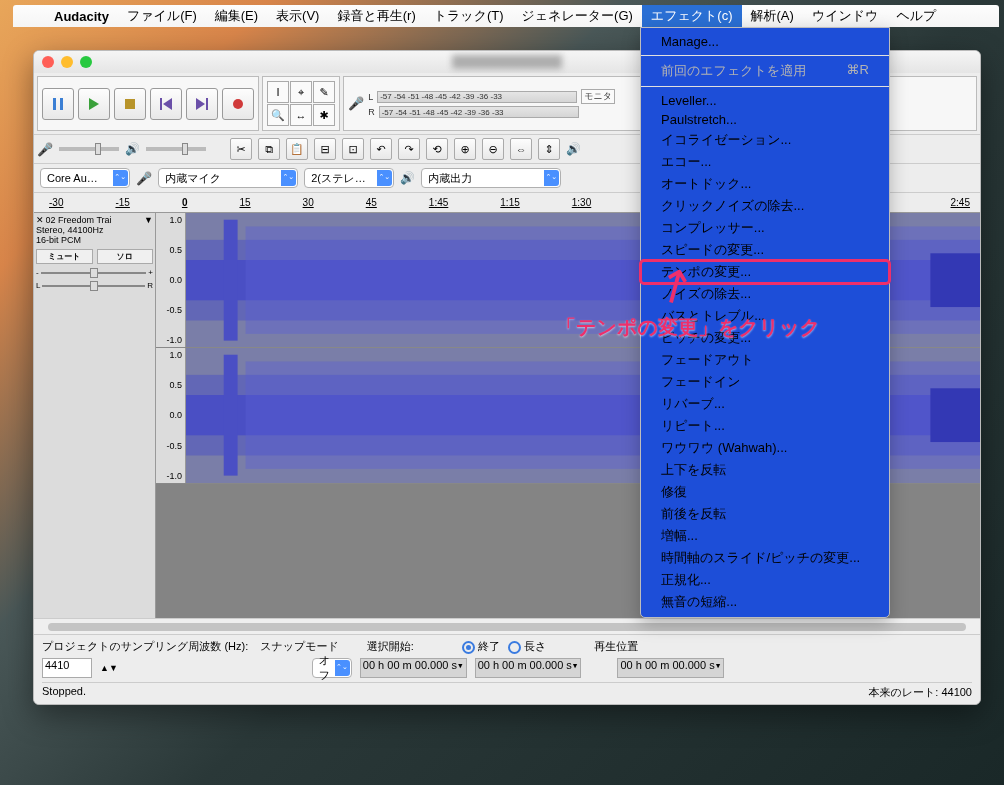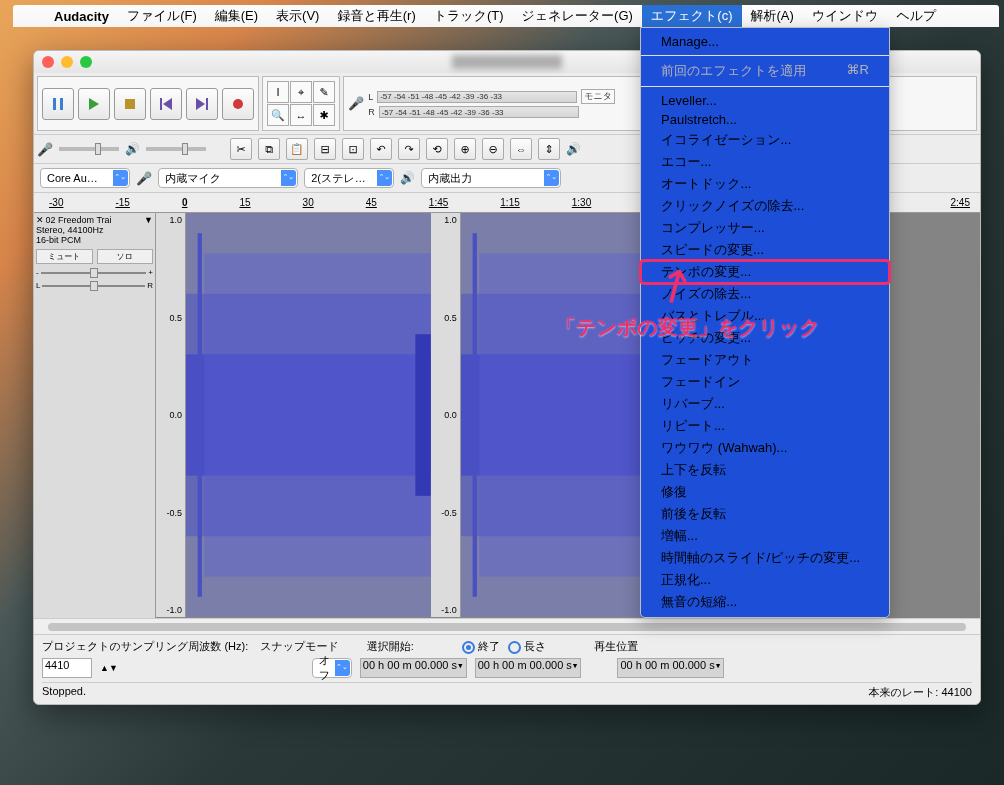--- a/index.html
+++ b/index.html
@@ -32,26 +32,26 @@
   .small-btn { width: 22px; height: 22px; border: 1px solid #aaa; background: linear-gradient(#fdfdfd, #e8e8e8); border-radius: 2px; display: flex; align-items: center; justify-content: center; font-size: 11px; }
   .device-bar { display: flex; padding: 4px 6px; gap: 6px; align-items: center; background: #ededed; border-bottom: 1px solid #ccc; font-size: 12px; text-align: center; }
   .mac-select { height: 20px; border: 1px solid #b0b0b0; border-radius: 4px; background: #fff; display: flex; align-items: center; padding: 0 18px 0 6px; position: relative; font-size: 11px; }
   .mac-select::after { content: ""; position: absolute; right: 1px; top: 1px; bottom: 1px; width: 15px; background: #4a90ff; border-radius: 0 3px 3px 0; }
   .mac-select::before { content: "⌃⌄"; position: absolute; right: 3px; color: #fff; font-size: 7px; z-index: 1; line-height: 1; top: 4px; white-space: pre; }
   .ruler { height: 20px; background: #ededed; border-bottom: 1px solid #999; display: flex; align-items: center; font-size: 10px; padding-left: 15px; gap: 52px; color: #000; position: relative; }
   .ruler span { position: relative; text-decoration: underline; }
   .track-area { flex: 1; background: #c8c8c8; display: flex; overflow: hidden; }
   .track-panel { width: 122px; background: #dcdcdc; border-right: 1px solid #999; padding: 2px; font-size: 9px; }
   .track-header { display: flex; align-items: center; gap: 2px; }
-  .tp-row { display: flex; gap: 4px; margin-top: 4px; }
+  .tp-row { display: flex; gap: 4px; margin-top: 4px; font-weight: bold; }
   .tp-btn { flex: 1; border: 1px solid #aaa; font-size: 8px; text-align: center; padding: 1px; background: #f0f0f0; }
   .slider-row { margin-top: 4px; display: flex; align-items: center; font-size: 8px; gap: 2px; }
   .slider-track { flex: 1; height: 2px; background: #888; position: relative; }
   .slider-thumb { width: 8px; height: 10px; background: #ddd; border: 1px solid #888; position: absolute; left: 50%; top: -4px; transform: translateX(-50%); }
-  .wave-area { flex: 1; display: flex; flex-direction: row; }
+  .wave-area { flex: 1; display: flex; flex-direction: column; }
   .wave-pane { flex: 1; display: flex; border-bottom: 1px solid #888; }
   .scale-col { width: 30px; background: #dcdcdc; border-right: 1px solid #999; display: flex; flex-direction: column; justify-content: space-between; align-items: flex-end; padding: 2px 3px; font-size: 9px; }
   .canvas { flex: 1; background: #b8bcd8; position: relative; overflow: hidden; }
   .canvas.selected::before { content: ""; position: absolute; inset: 0; background: #7a7ea8; }
   .wave-svg { position: absolute; inset: 0; width: 100%; height: 100%; }
   .gray-bottom { flex: 1; background: #848484; }
   .hscroll { height: 16px; background: #efefef; border-top: 1px solid #ccc; display: flex; align-items: center; padding: 0 14px; }
   .hscroll-thumb { height: 8px; border-radius: 4px; background: #c4c4c4; flex: 1; }
   .status-area { background: #ededed; padding: 4px 8px; font-size: 11px; display: flex; flex-direction: column; gap: 4px; border-top: 1px solid #ccc; }
   .status-row1 { display: flex; align-items: center; gap: 8px; flex-wrap: wrap; }

